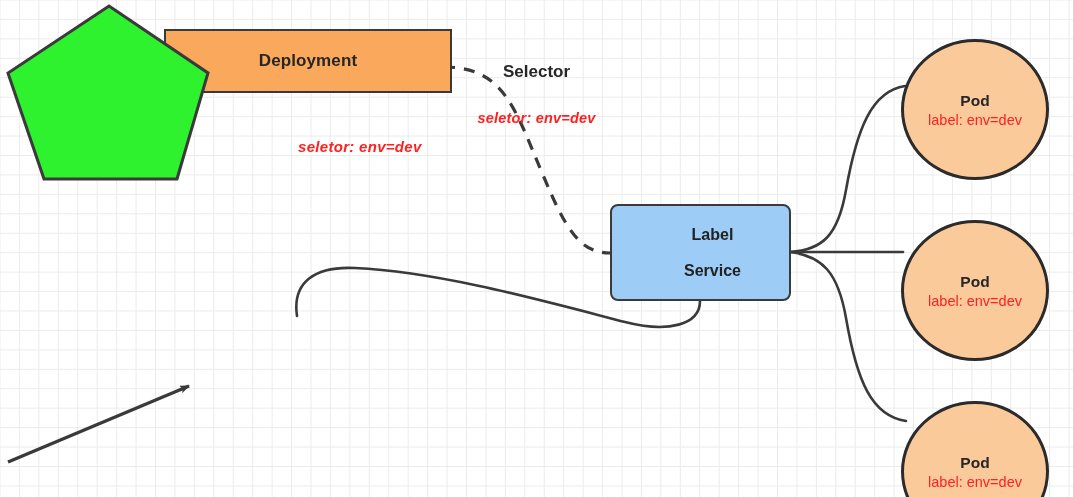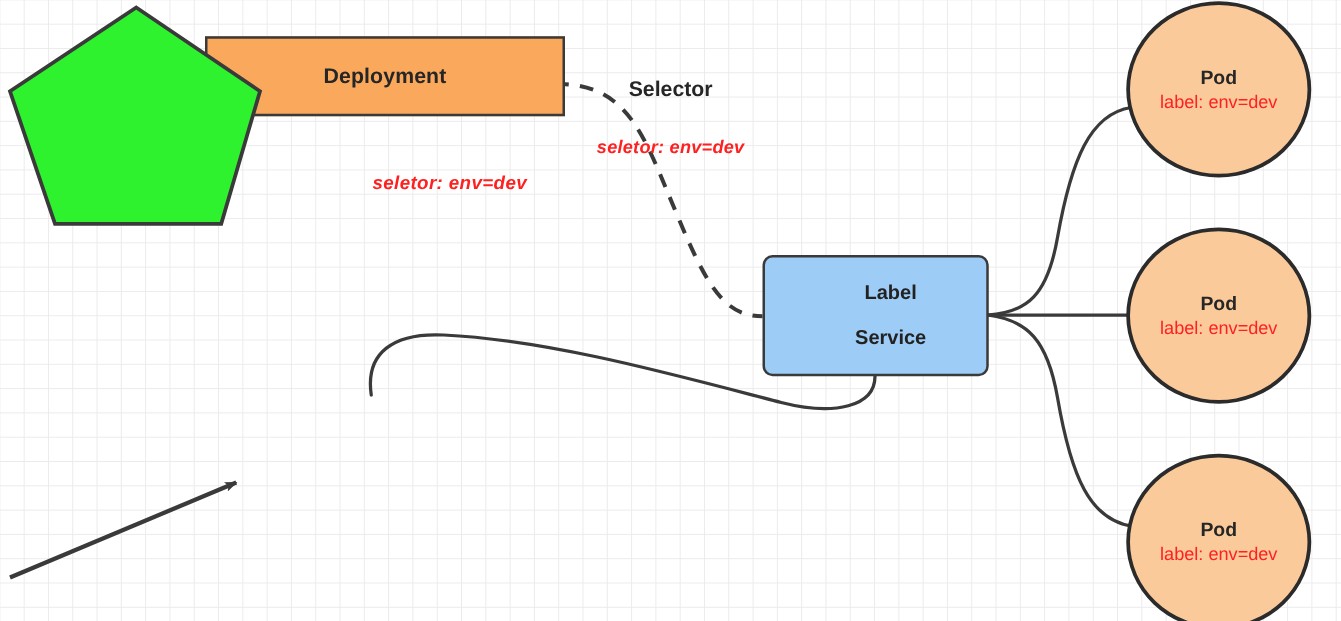--- a/index.html
+++ b/index.html
@@ -101,20 +101,21 @@
   }
   
   .pod-node {
     width: 148px;
     height: 141px;
     left: 901px;
     border-radius: 50%;
     background: #FBCA9B;
     border: 3px solid #2b2b2b;
     gap: 2px;
+    margin-top: 38px;
   }
   #pod-1 { top: 1px; }
   #pod-2 { top: 182px; }
   #pod-3 { top: 363px; }
   .pod-node .title {
     font-size: 15.5px;
     font-weight: bold;
     color: #262626;
   }
   .pod-node .pod-label {

